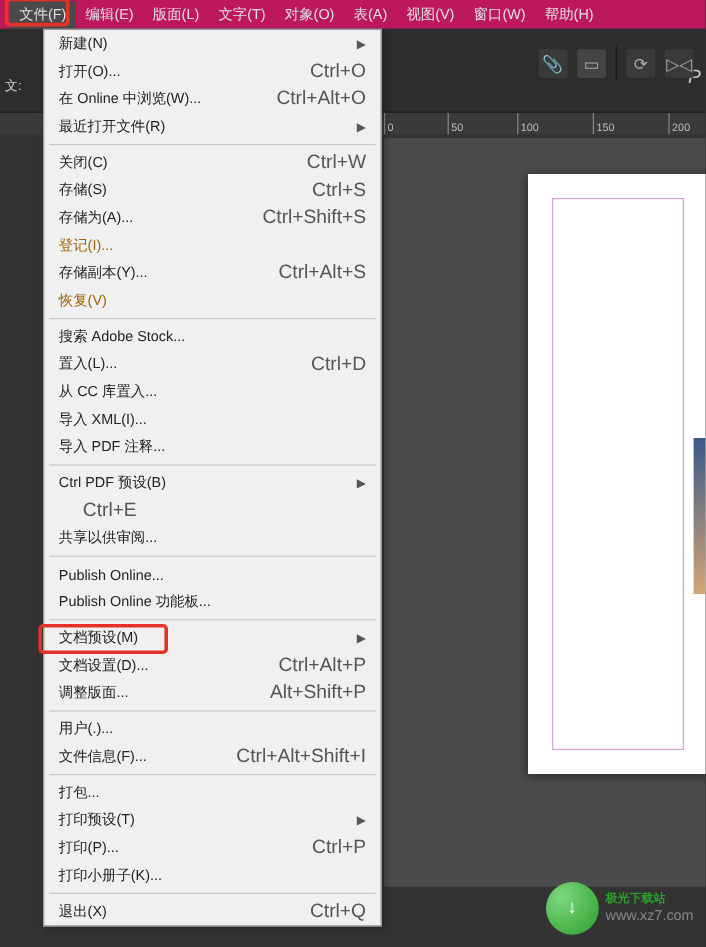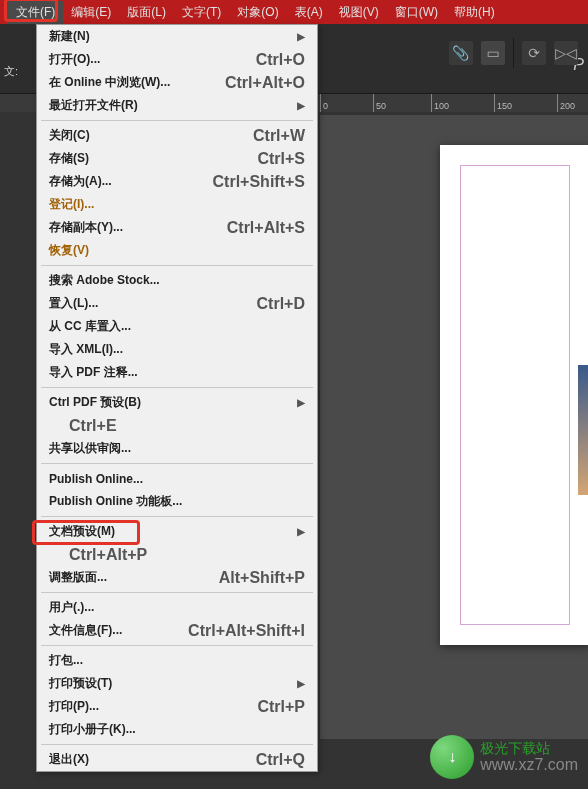--- a/index.html
+++ b/index.html
@@ -1,27 +1,27 @@
 <!DOCTYPE html>
 <html><head>
 <meta charset="utf-8">
 <style>
 * { margin: 0; padding: 0; box-sizing: border-box; font-family: "Microsoft YaHei", sans-serif; }
 body { background: #333333; width: 588px; height: 789px; overflow: hidden; position: relative; }
 
-.menubar { background: #b91c1c; height: 24px; display: flex; align-items: center; padding-left: 8px; color: #e0e0e0; font-size: 12px; }
+.menubar { background: #be185d; height: 24px; display: flex; align-items: center; padding-left: 8px; color: #e0e0e0; font-size: 12px; }
 .menubar-item { padding: 3px 8px; cursor: pointer; }
 .menubar-item.active { background: #4a4a4a; }
 
 .highlight-red { border: 3px solid #e33228; border-radius: 4px; position: absolute; pointer-events: none; z-index: 20; }
 .hl-file { left: 4px; top: -2px; width: 54px; height: 24px; }
 .hl-docset { left: 32px; top: 520px; width: 108px; height: 25px; }
 
 .dropdown { position: absolute; left: 36px; top: 24px; width: 282px; background: #f0f0f0; border: 1px solid #999; box-shadow: 2px 2px 6px rgba(0,0,0,0.3); font-size: 12px; color: #222; z-index: 10; }
-.menu-item { display: flex; align-items: center; padding: 4px 12px; height: 23px; cursor: pointer; font-weight: bold; }
+.menu-item { display: flex; align-items: center; padding: 4px 12px; height: 23px; cursor: pointer; }
 .menu-item.disabled { color: #a16207; cursor: default; }
 .menu-label { flex: 1; }
 .menu-shortcut { color: #555; font-size: 16px; margin-left: 20px; }
 .menu-arrow { color: #555; font-size: 10px; margin-left: 8px; }
 .separator { height: 1px; background: #c8c8c8; margin: 3px 4px; }
 
 .toolbar-bg { position: absolute; left: 0; top: 24px; right: 0; height: 70px; background: #2d2d2d; border-bottom: 1px solid #1a1a1a; }
 .toolbar-icons { position: absolute; right: 10px; top: 38px; display: flex; gap: 8px; align-items: center; }
 .tool-icon { width: 24px; height: 24px; background: #3a3a3a; border-radius: 2px; display:flex; align-items:center; justify-content:center; color:#aaa; font-size:14px; }
 .tool-sep { width:1px; height:30px; background:#1a1a1a; }
@@ -29,22 +29,22 @@
 .ruler-h { position: absolute; left: 0; top: 94px; right: 0; height: 18px; background: #3a3a3a; color: #bbb; font-size: 9px; display:flex; align-items:center; padding-left: 320px; gap: 45px; overflow:hidden; }
 .ruler-tick { border-left: 1px solid #888; padding-left:2px; height:100%; display:flex; align-items:flex-end; padding-bottom:1px;}
 
 .canvas-area { position: absolute; left: 320px; top: 115px; right: 0; bottom: 50px; background: #4a4a4a; }
 .page { position: absolute; left: 120px; top: 30px; width: 150px; height: 500px; background: #fff; box-shadow: 0 2px 8px rgba(0,0,0,0.5); }
 .page-inner { position: absolute; inset: 20px; border: 1px solid #d4a5d4; }
 .img-placeholder { position: absolute; right: 0; top: 250px; width: 10px; height: 130px; background: linear-gradient(#3a5a8a, #d4a574); }
 
 .logo-badge { position: absolute; right: 10px; bottom: 10px; display: flex; align-items: center; gap: 6px; }
 .logo-circle { width: 44px; height: 44px; border-radius: 50%; background: radial-gradient(circle at 30% 30%, #7dd87d, #2a9d2a); display:flex; align-items:center; justify-content:center; color:#fff; font-weight:bold; font-size:16px; }
-.logo-text { color: #2a9d2a; font-size: 14px; font-weight: normal; line-height: 1.2; }
-.logo-sub { color: #888; font-size: 16px; }
+.logo-text { color: #2a9d2a; font-size: 10px; font-weight: bold; line-height: 1.2; }
+.logo-sub { color: #888; font-size: 12px; }
 
 .side-label { position: absolute; left: 4px; top: 64px; color: #ccc; font-size: 11px; }
 .plabel { position: absolute; right: 4px; top: 56px; color: #ccc; font-size: 16px; font-style: italic; }
 </style>
 </head>
 <body>
 
 <div class="toolbar-bg"></div>
 <div class="side-label">文:</div>
 <div class="plabel">P</div>
@@ -158,20 +158,21 @@
     </div>
     <div class="menu-item">
       <span class="menu-label">Publish Online 功能板...</span>
     </div>
     <div class="separator"></div>
     <div class="menu-item">
       <span class="menu-label">文档预设(M)</span>
       <span class="menu-arrow">▶</span>
     </div>
     <div class="menu-item">
+      <span class="menu-label">文档设置(D)...</span>
       <span class="menu-shortcut">Ctrl+Alt+P</span>
     </div>
     <div class="menu-item">
       <span class="menu-label">调整版面...</span>
       <span class="menu-shortcut">Alt+Shift+P</span>
     </div>
     <div class="separator"></div>
     <div class="menu-item">
       <span class="menu-label">用户(.)...</span>
     </div>

